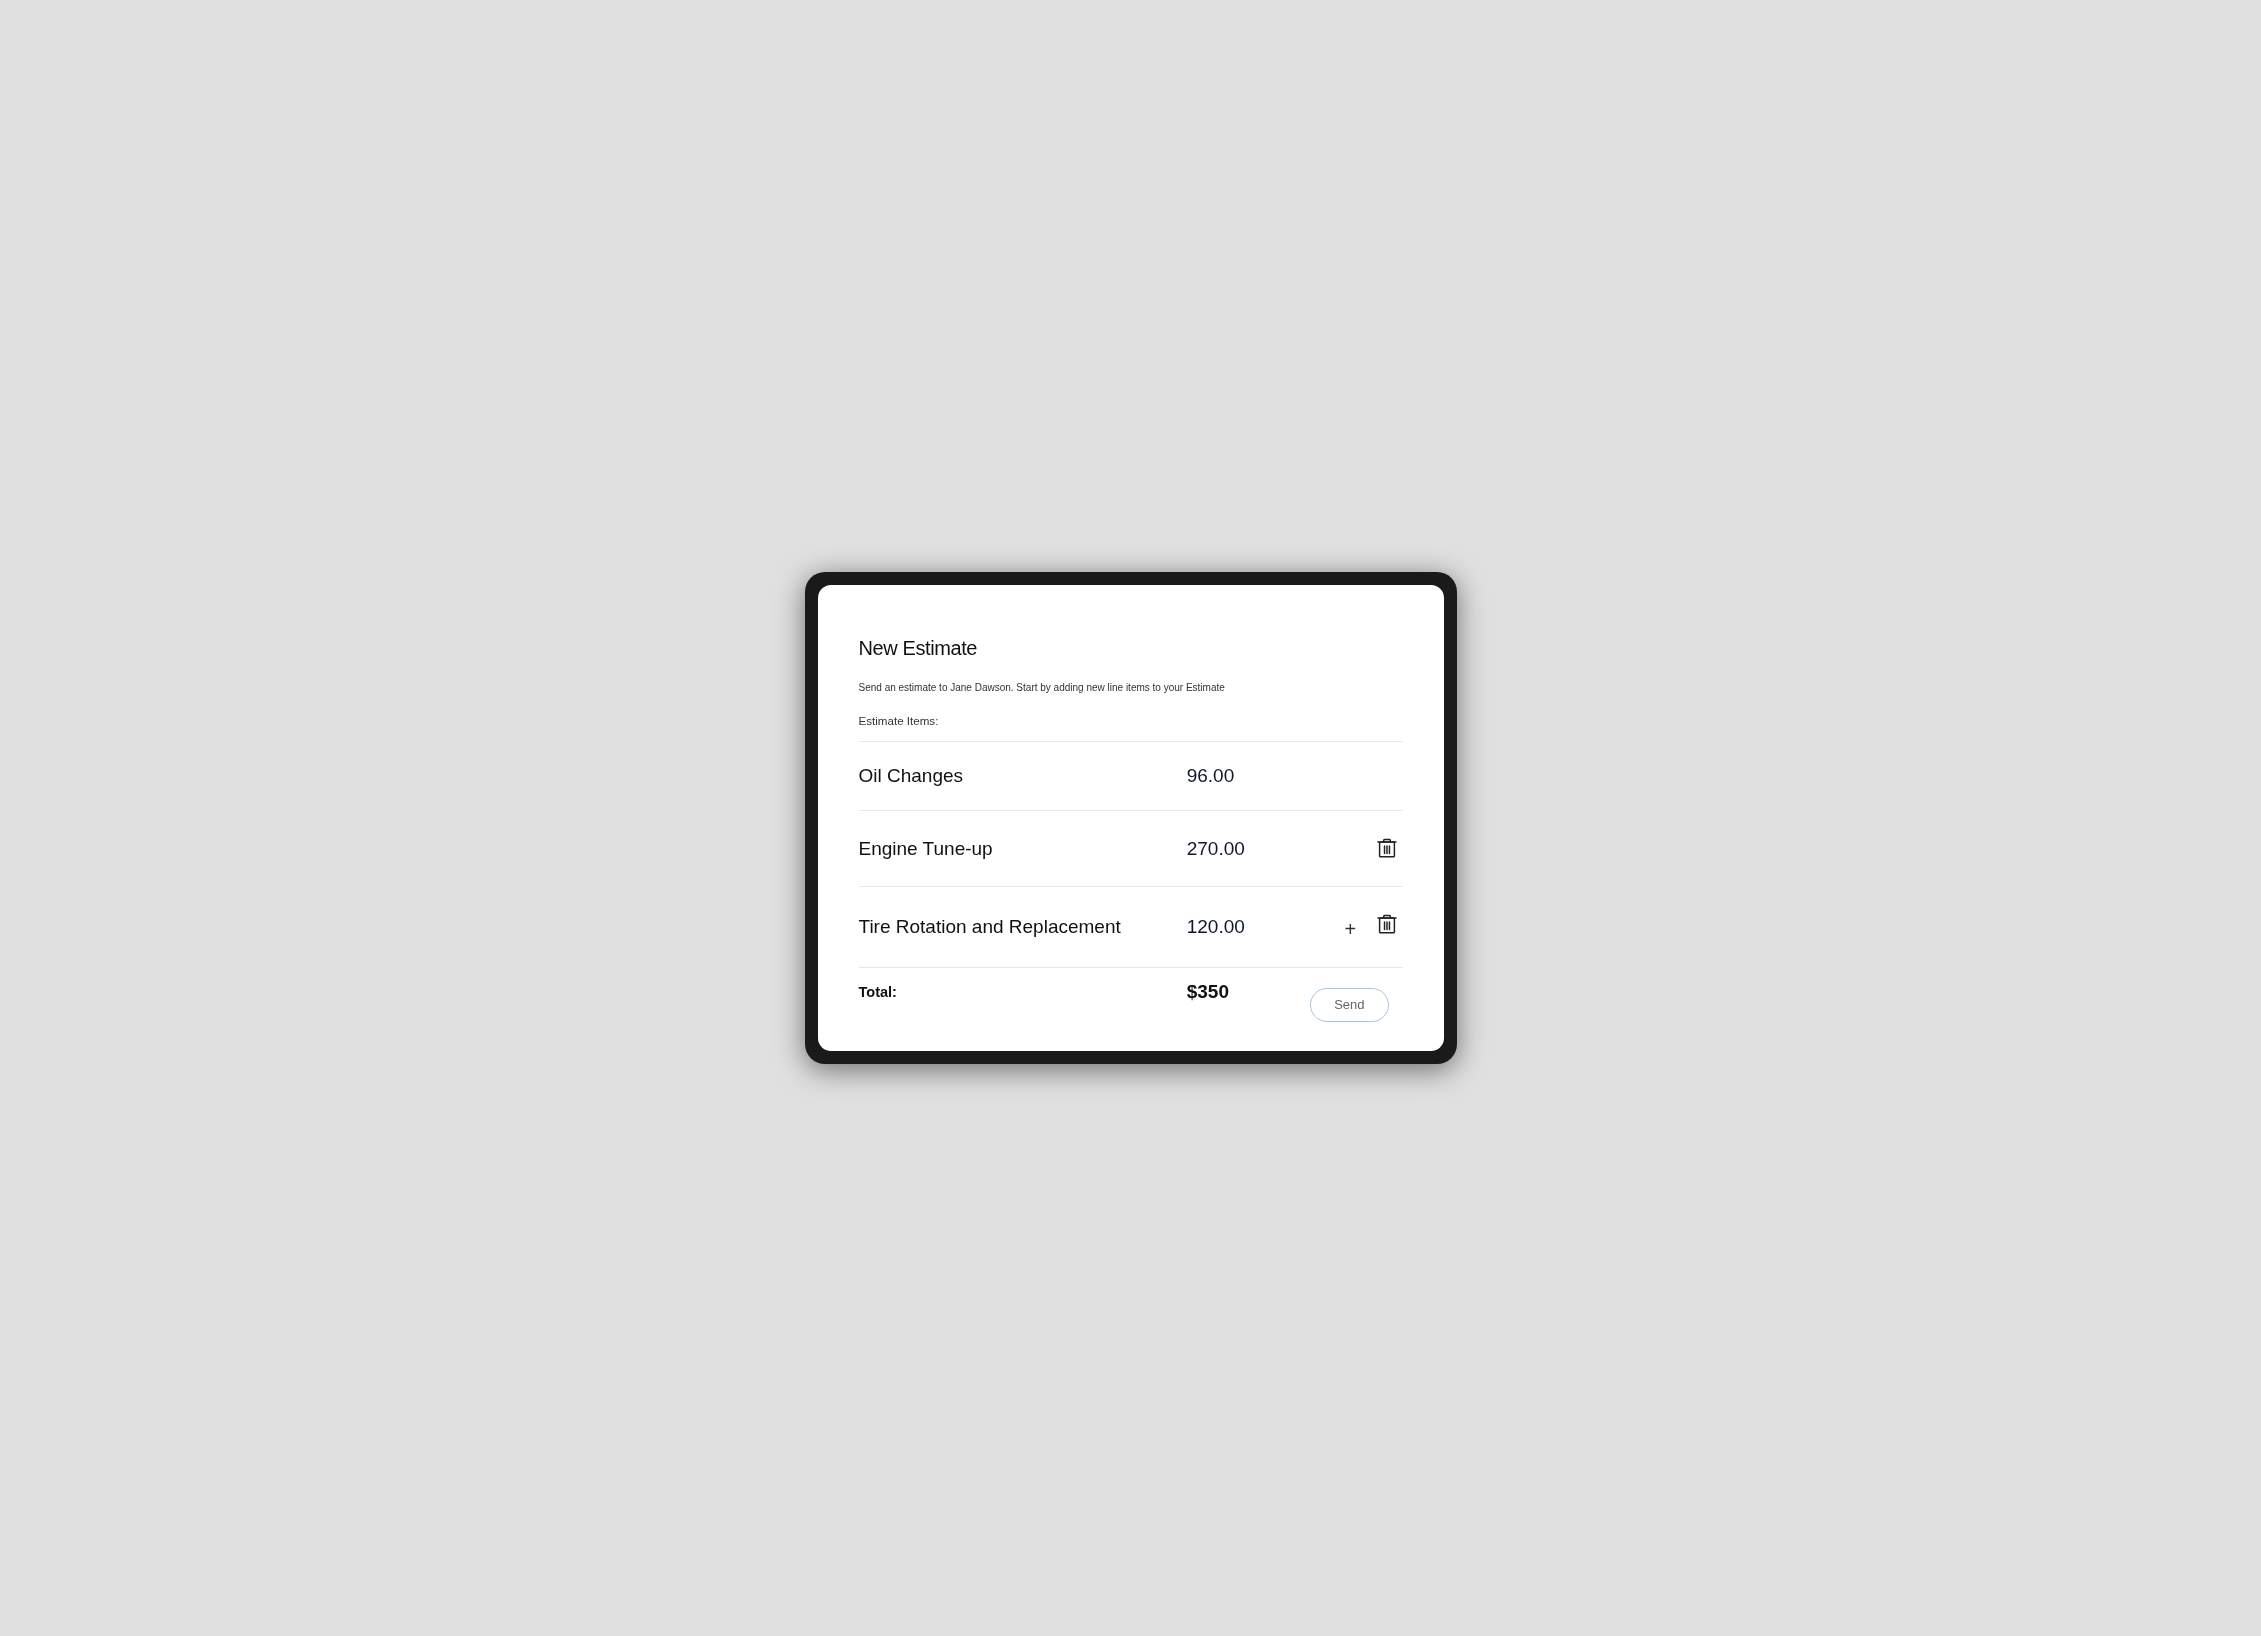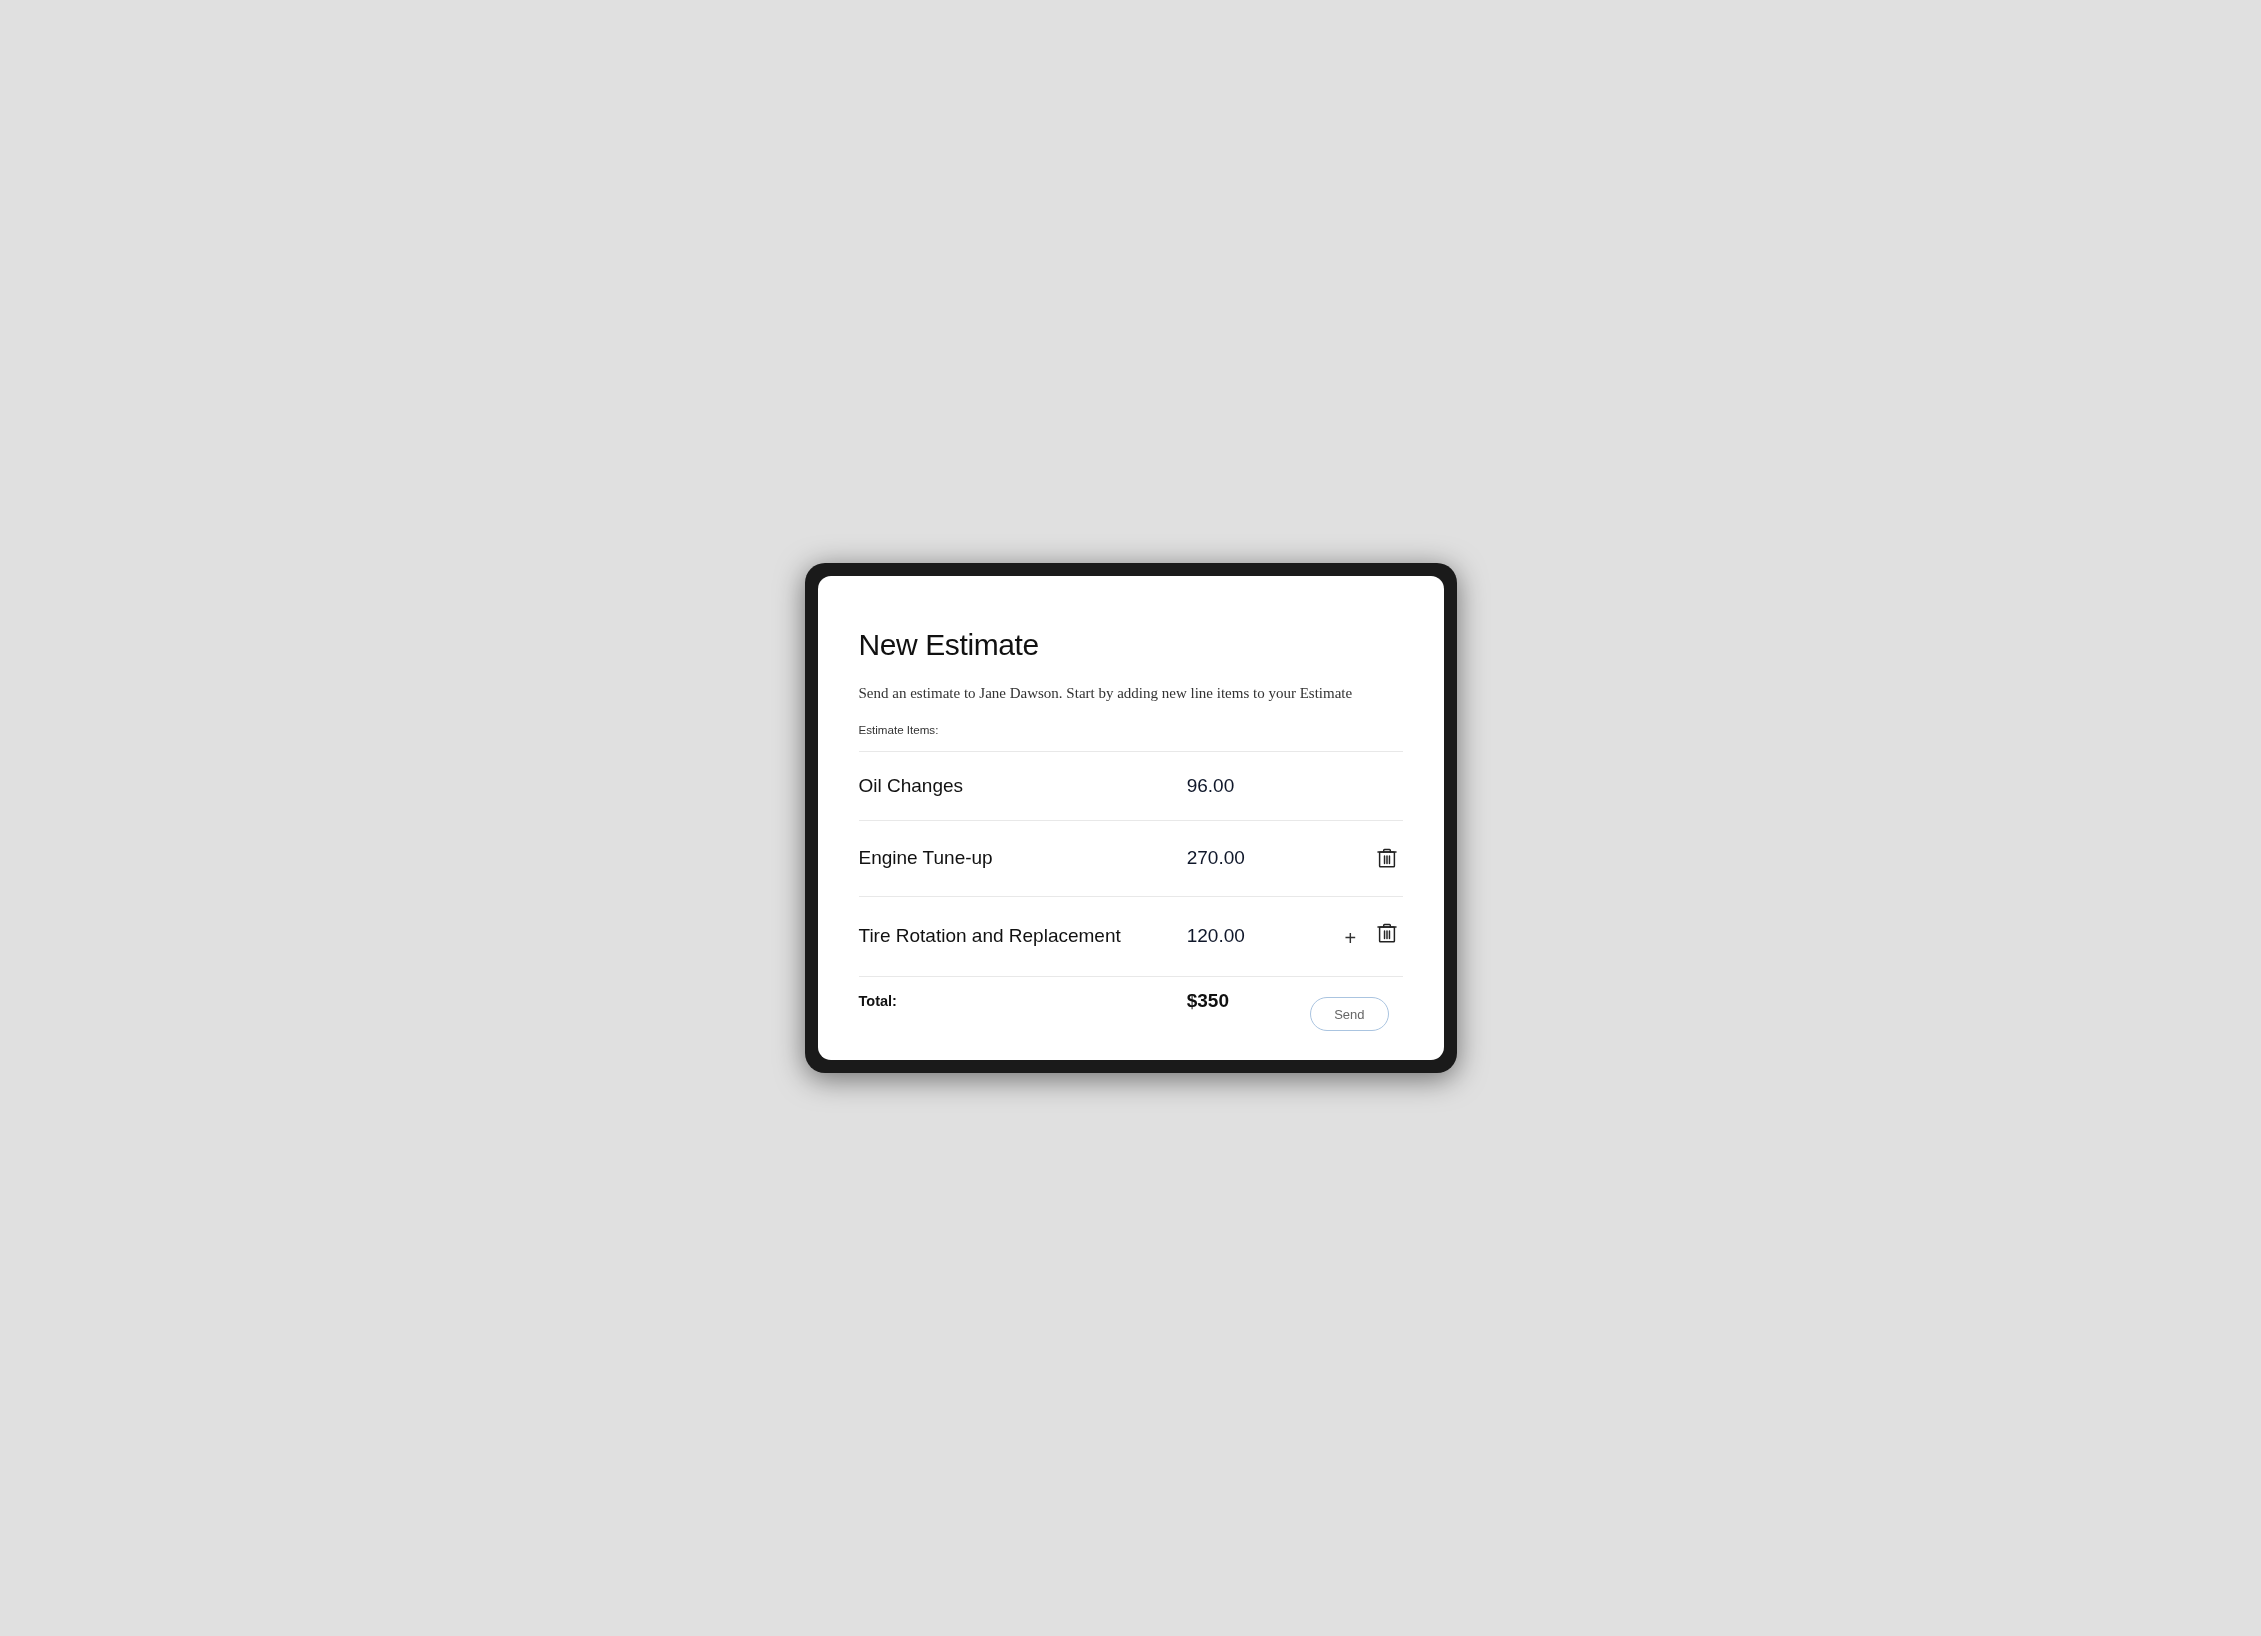--- a/index.html
+++ b/index.html
@@ -26,34 +26,33 @@
     }
 
     .card {
       background: #ffffff;
       border-radius: 13px;
       padding: 38px 41px 35px 41px;
       position: relative;
     }
 
     .page-title {
-      font-size: 30px;
+      font-size: 20px;
       font-weight: 400;
       color: #111;
       margin-bottom: 20px;
       letter-spacing: -0.4px;
       margin-top: 14px;
     }
 
     .subtitle {
-      font-size: 15px;
+      font-size: 10px;
       color: #333;
       margin-bottom: 19px;
       line-height: 1.5;
-      font-family: Liberation Serif, serif;
     }
 
     .invoice-label {
       font-size: 11.6px;
       color: #333;
       margin-bottom: 14.5px;
     }
 
     .line-items-table {
       width: 100%;

